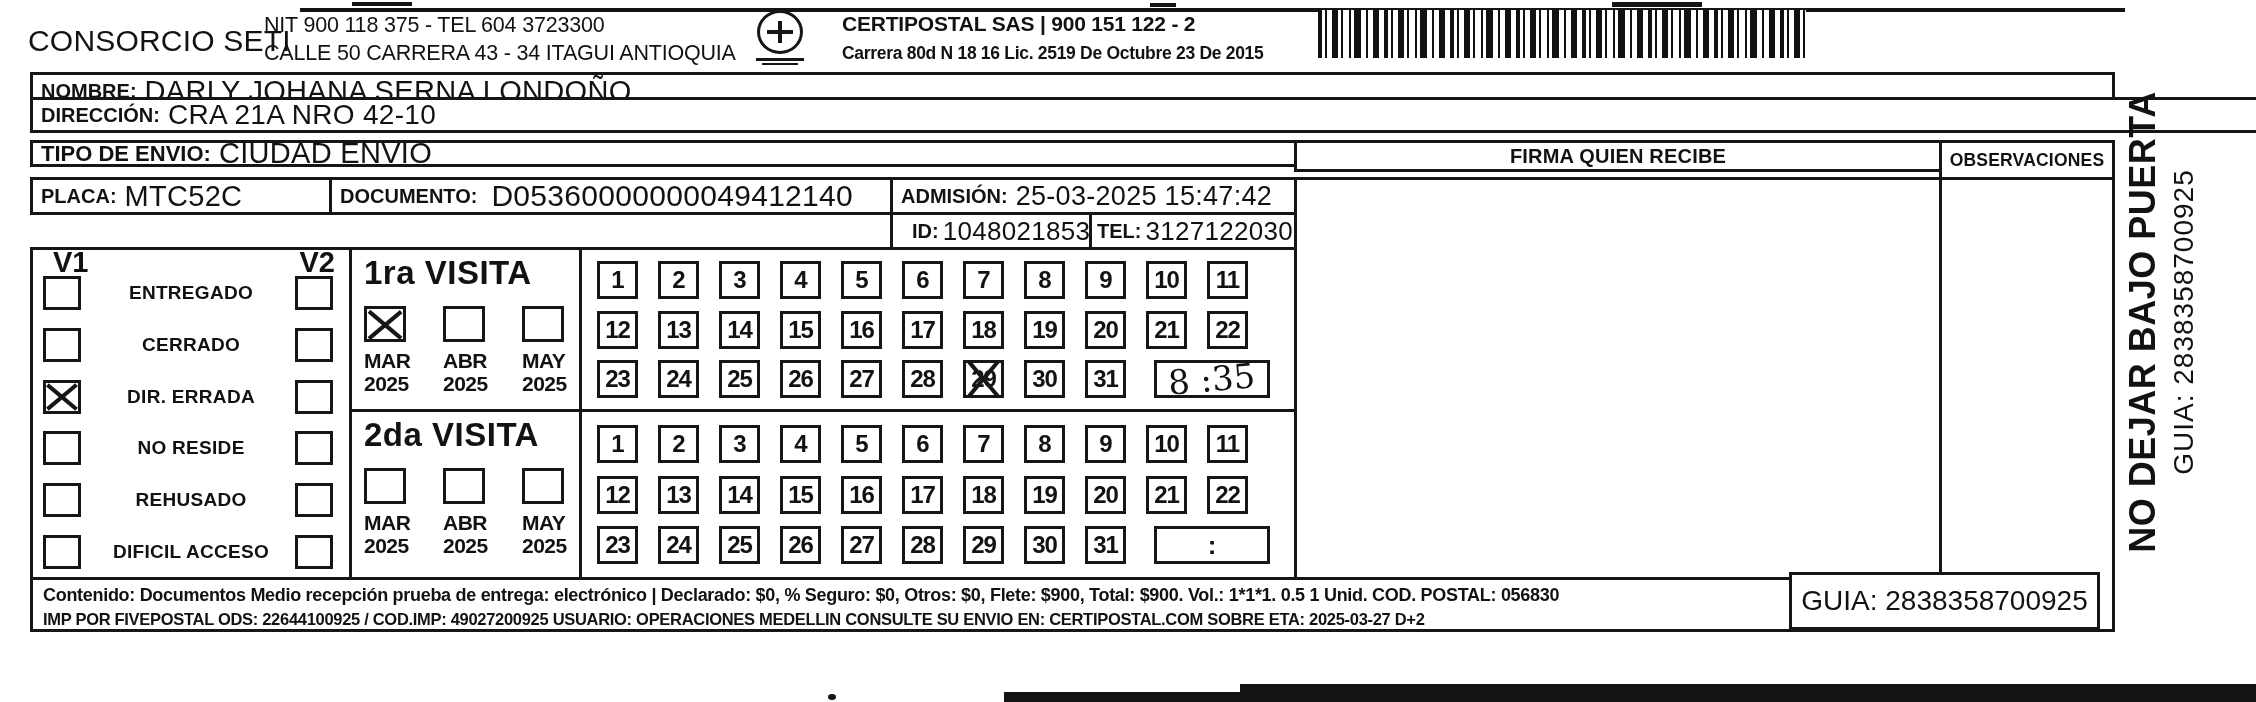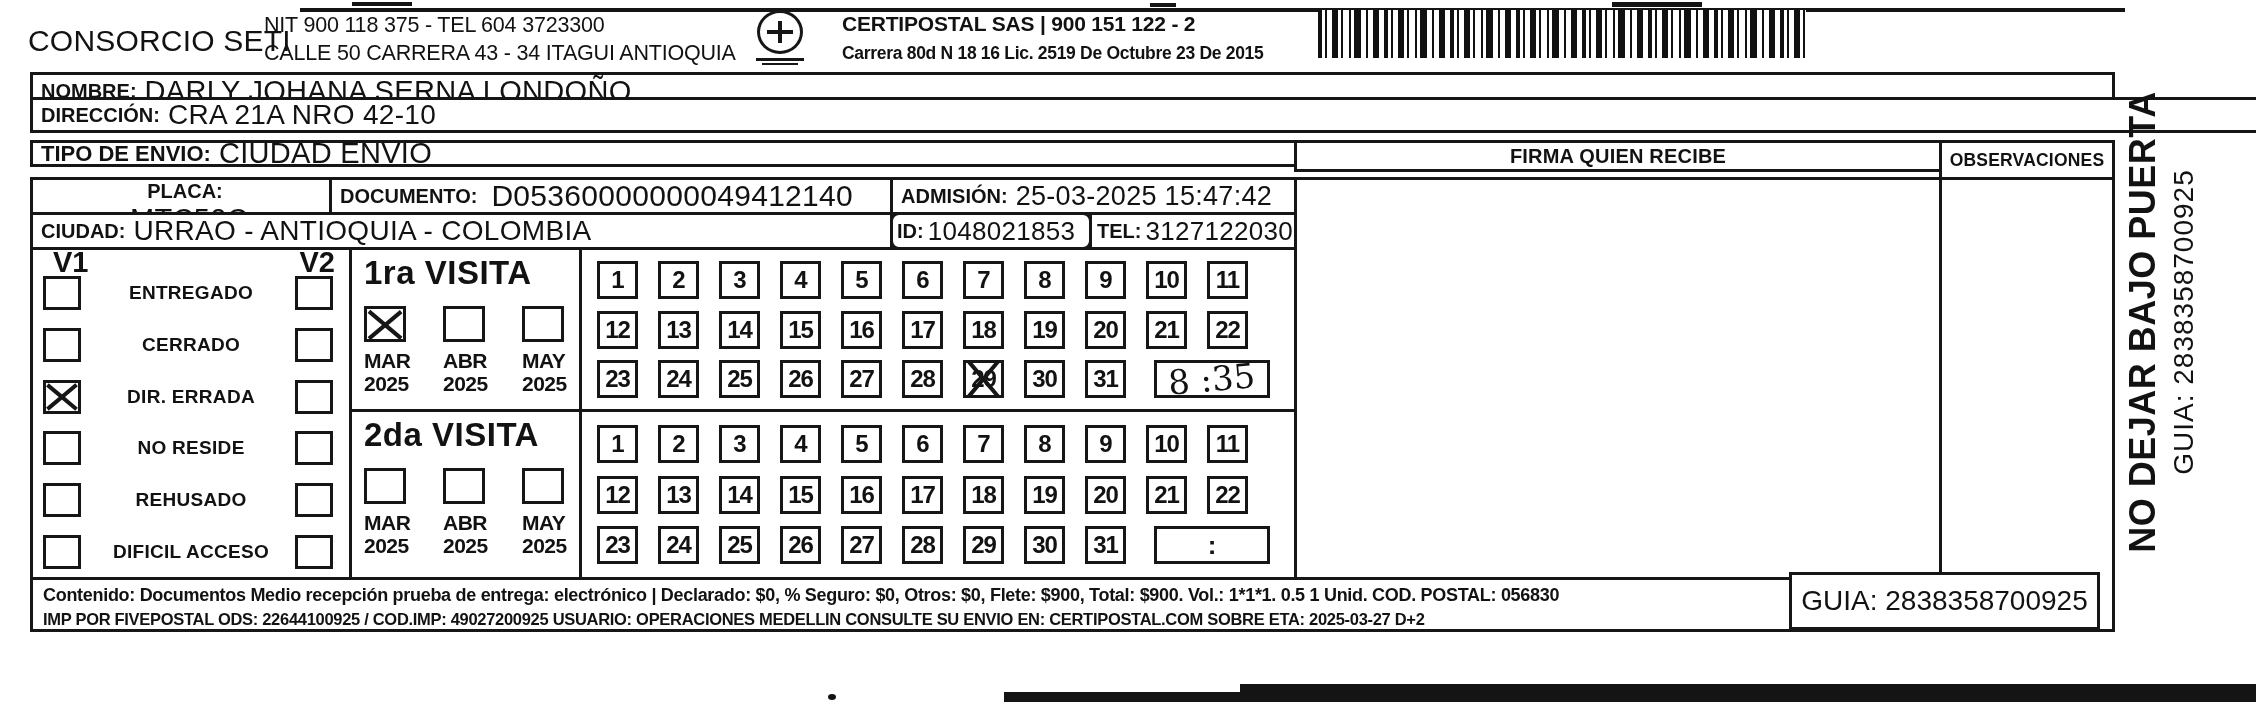--- a/index.html
+++ b/index.html
@@ -40,28 +40,28 @@
   .row-direccion{left:30px;top:97px;width:2244px;height:36px;}
   .row-direccion .val{font-size:28px;}
   .cell-tipo{left:30px;top:140px;width:1267px;height:27px;}
   .cell-tipo .lbl{font-size:22px;}
   .cell-firma-header{left:1294px;top:140px;width:648px;height:32px;display:flex;align-items:center;justify-content:center;}
   .cell-obs-header{left:1939px;top:140px;width:176px;height:40px;display:flex;align-items:center;}
   .hdr{font-weight:bold;font-size:20px;width:100%;text-align:center;letter-spacing:0.2px;}
   .cell-obs-header .hdr{font-size:17.5px;}
   .col-firma-body{left:1294px;top:177px;width:648px;height:455px;}
   .col-obs-body{left:1939px;top:177px;width:176px;height:455px;}
-  .cell-placa{left:30px;top:177px;width:302px;height:38px;flex-direction:column;}
+  .cell-placa{left:30px;top:177px;width:302px;height:38px;}
   .cell-documento{left:329px;top:177px;width:564px;height:38px;}
   .cell-documento .val{font-size:30px;margin-left:14px;}
   .cell-admision{left:890px;top:177px;width:407px;height:38px;}
   .cell-admision .val{font-size:27px;}
   .cell-ciudad{left:30px;top:212px;width:863px;height:38px;}
   .cell-ciudad .val{font-size:28px;}
-  .cell-id{left:890px;top:212px;width:202px;height:38px;padding-left:4px;border-radius:9px;}
+  .cell-id{left:890px;top:212px;width:202px;height:38px;padding-left:19px;}
   .cell-tel{left:1089px;top:212px;width:208px;height:38px;padding-left:5px;}
   .cell-id .val,.cell-tel .val{font-size:26px;margin-left:4px;}
 
   
   .status-panel{left:30px;top:247px;width:322px;height:333px;}
   .v-hdr{position:absolute;top:-4px;font-weight:bold;font-size:29px;}
   .v-hdr.v1{left:20px;} .v-hdr.v2{right:14px;}
   .status-rows{position:absolute;left:10px;right:10px;top:26px;bottom:8px;
     display:flex;flex-direction:column;justify-content:space-between;}
   .status-row{display:grid;grid-template-columns:44px 1fr 44px;align-items:center;}
@@ -163,24 +163,20 @@
     <span class="lbl">PLACA:</span>
     <span class="val">MTC52C</span>
   </div>
   <div class="box rowbox cell-documento">
     <span class="lbl">DOCUMENTO:</span>
     <span class="val">D05360000000049412140</span>
   </div>
   <div class="box rowbox cell-admision">
     <span class="lbl">ADMISIÓN:</span>
     <span class="val">25-03-2025 15:47:42</span>
-  </div>
-  <div class="box rowbox cell-ciudad">
-    <span class="lbl">CIUDAD:</span>
-    <span class="val">URRAO - ANTIOQUIA - COLOMBIA</span>
   </div>
   <div class="box rowbox cell-id">
     <span class="lbl">ID:</span>
     <span class="val">1048021853</span>
   </div>
   <div class="box rowbox cell-tel">
     <span class="lbl">TEL:</span>
     <span class="val">3127122030</span>
   </div>
 

